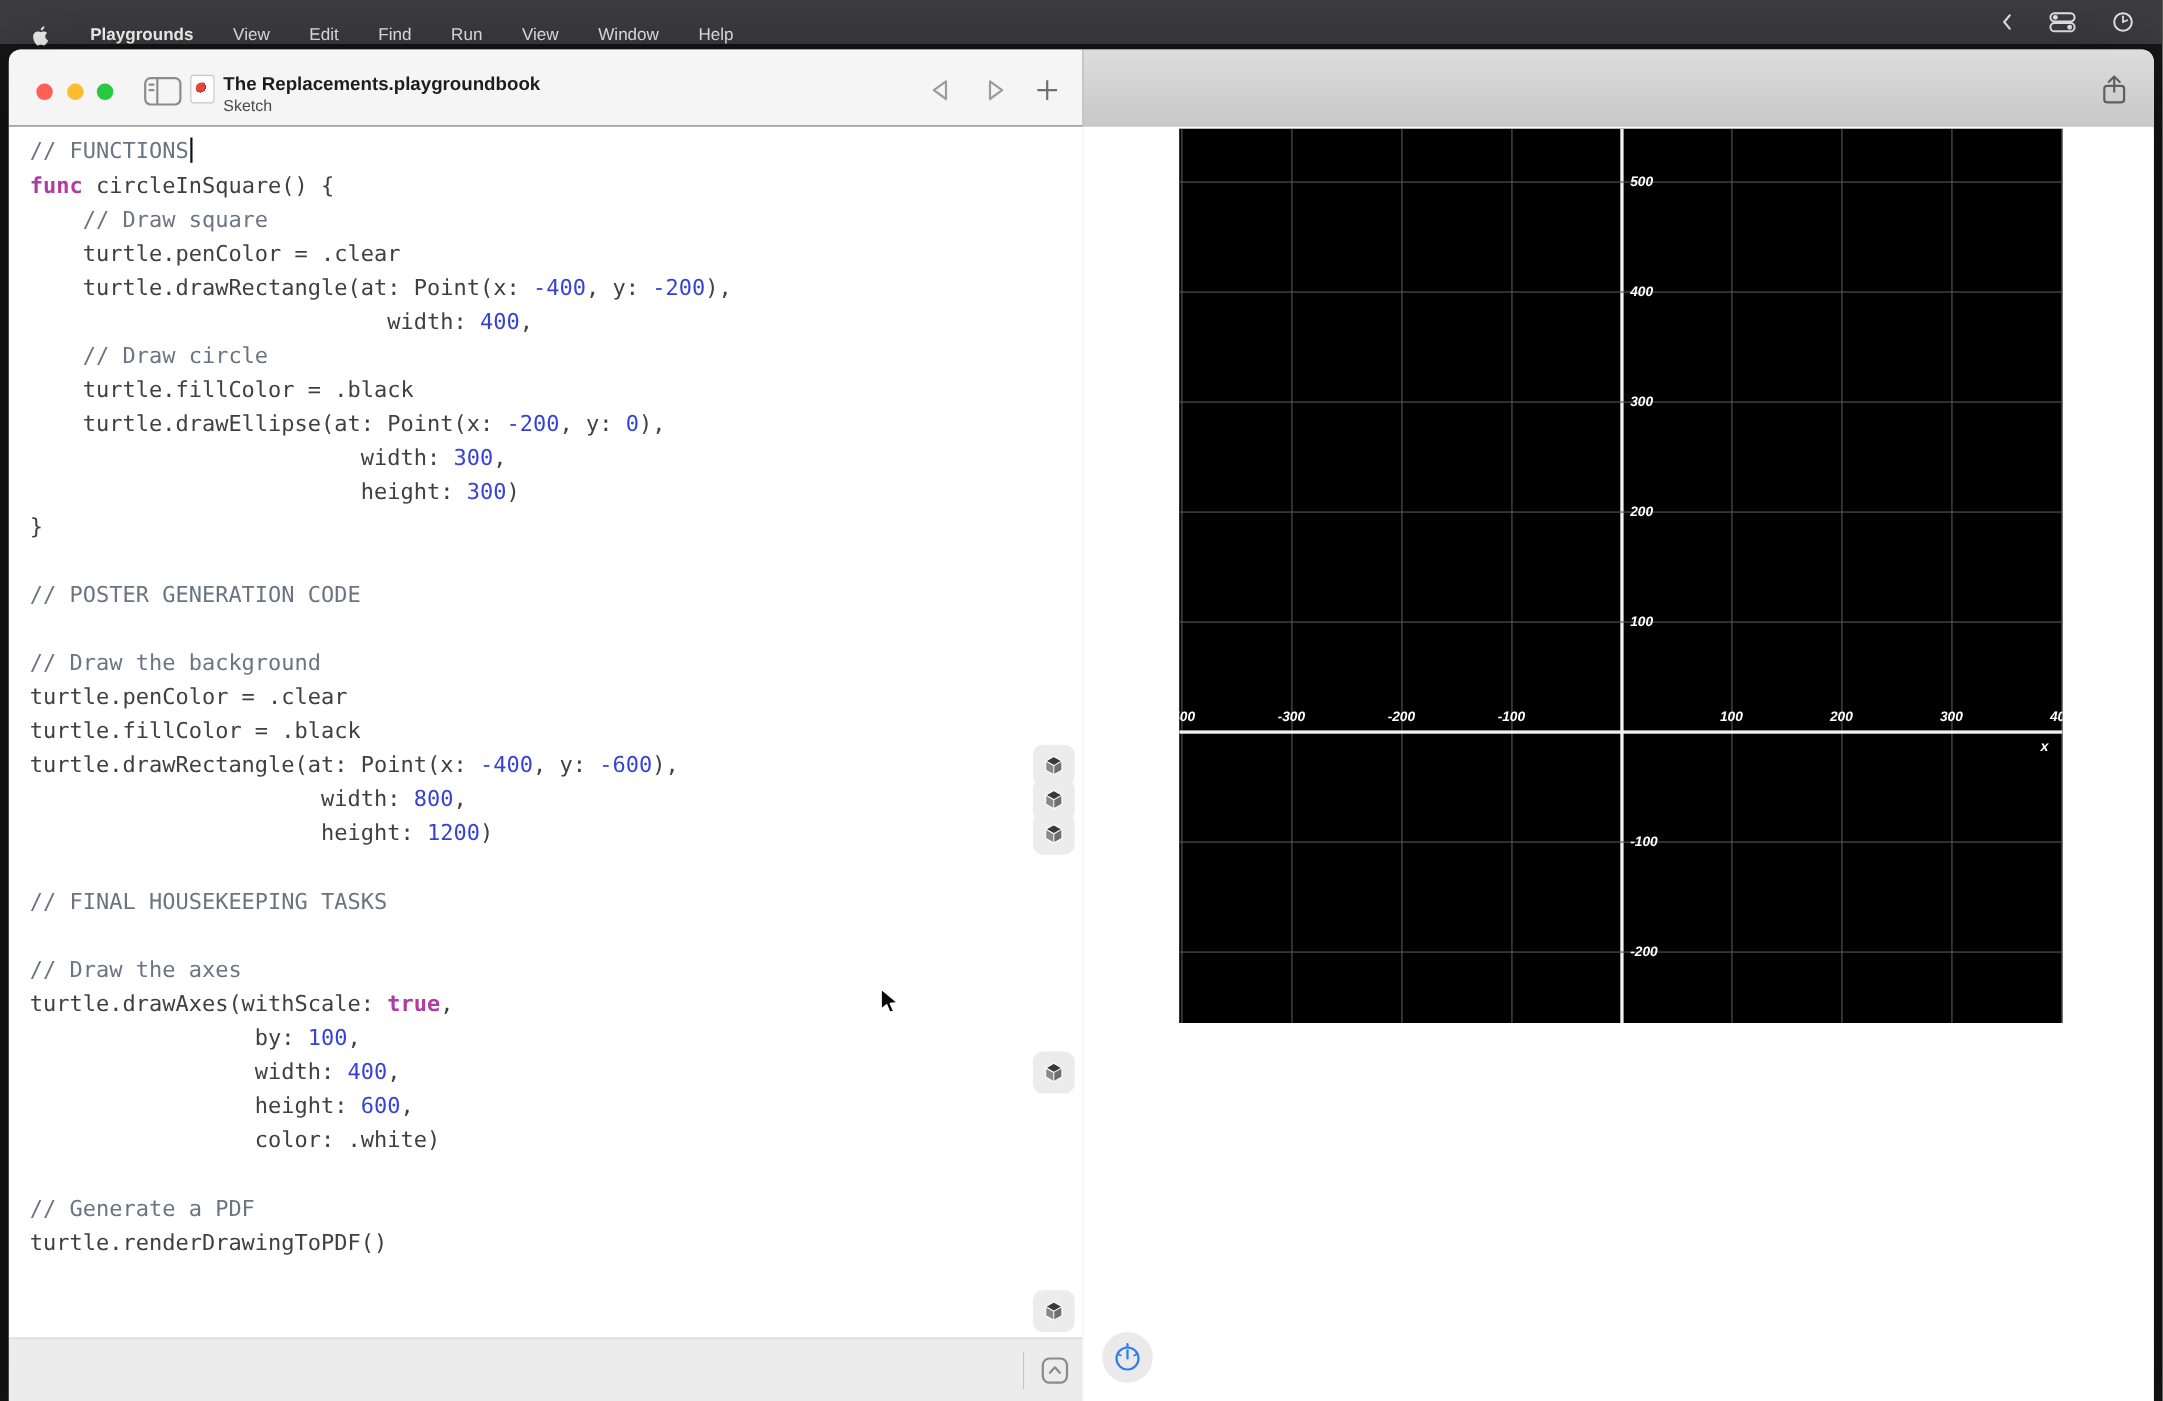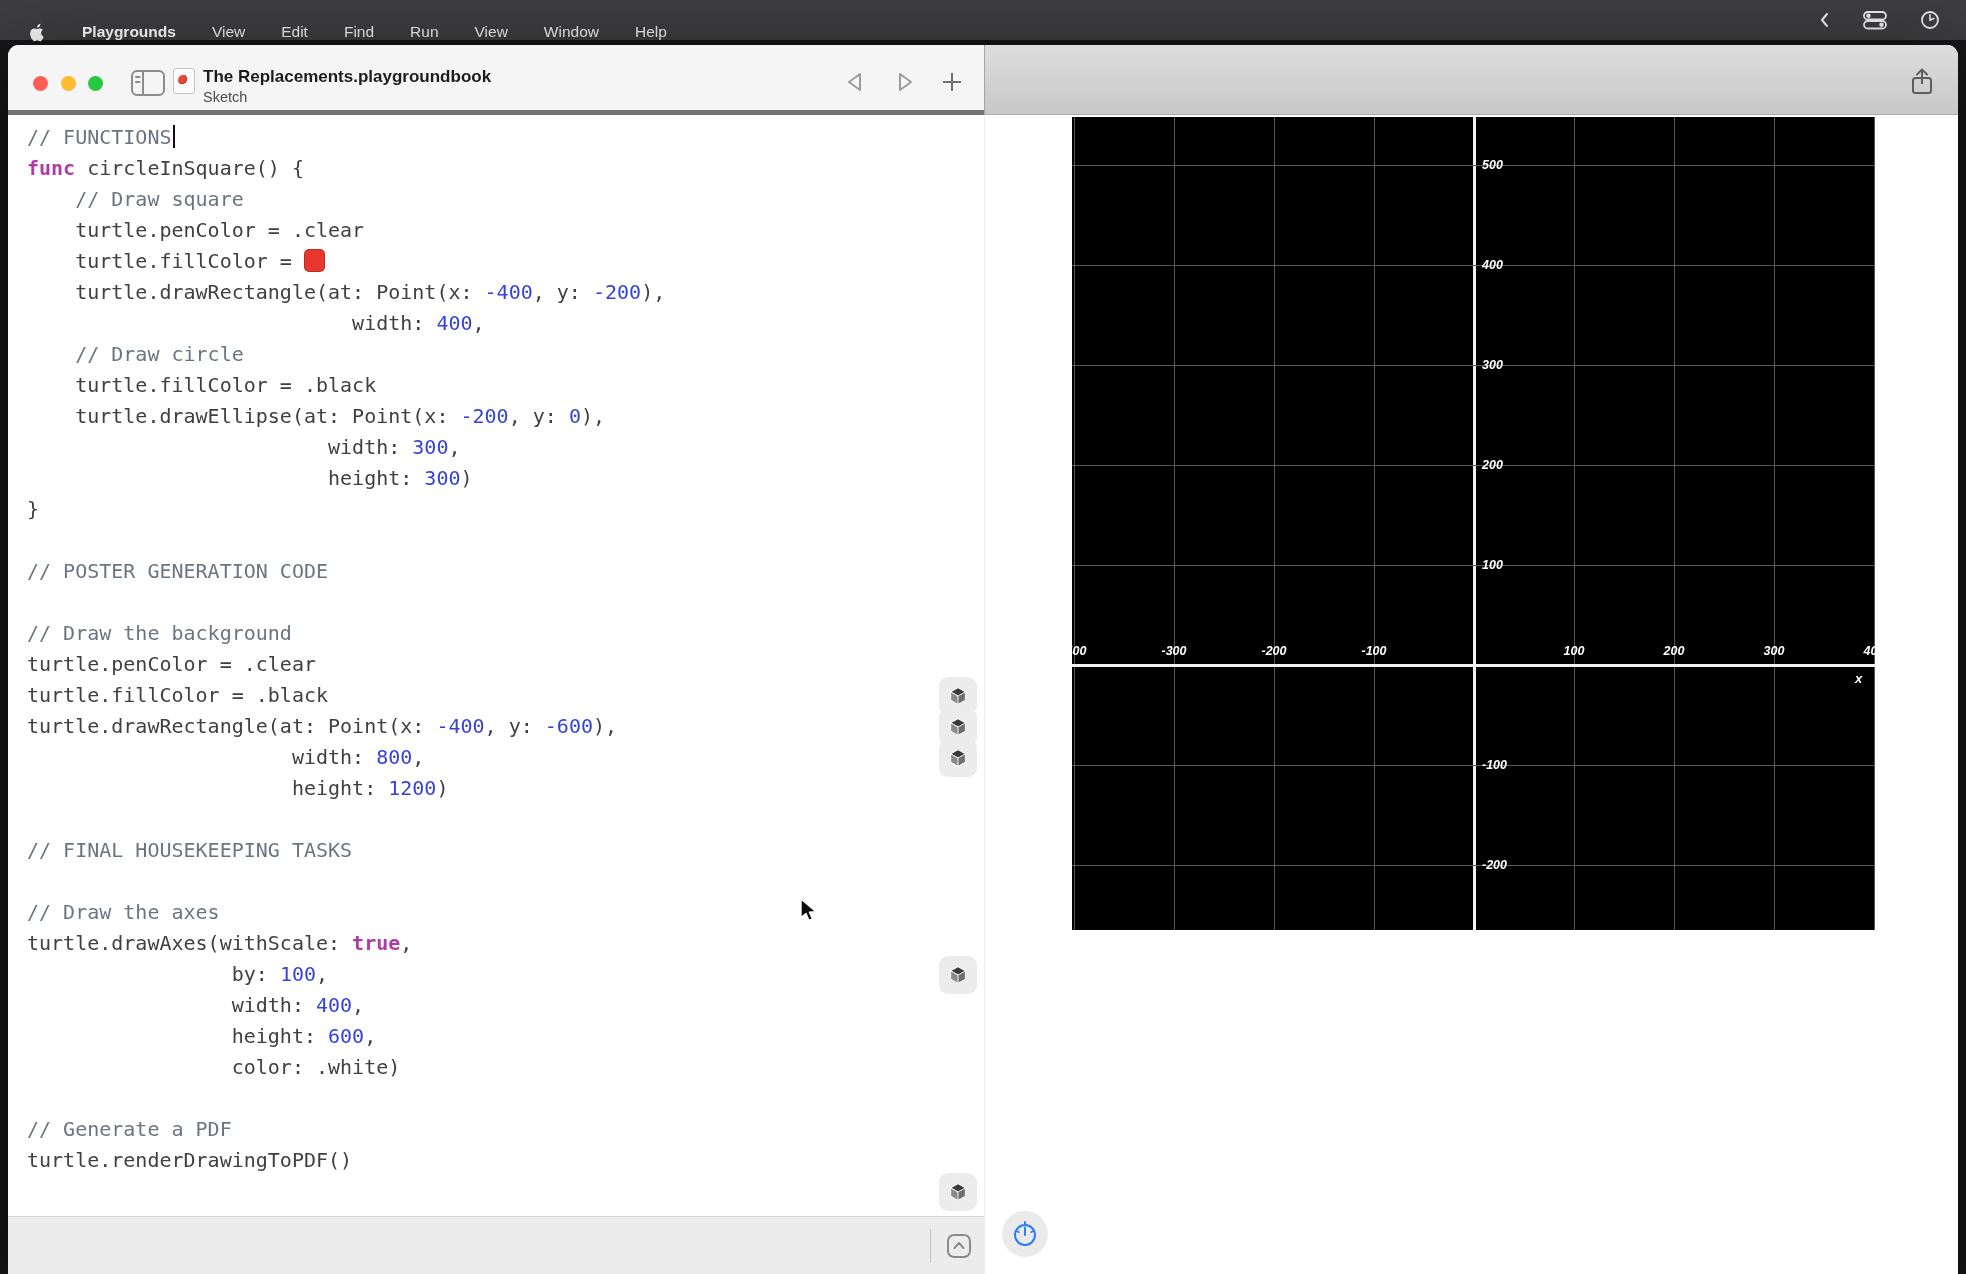--- a/index.html
+++ b/index.html
@@ -20,21 +20,21 @@
   .menubar .right{margin-left:auto;display:flex;align-items:center;gap:32px;padding-right:26px;}
   .statusicon{display:inline-flex;align-items:center;justify-content:center;}
   
   .window{
     position:absolute;top:45px;left:8px;width:1950px;height:1229px;
     background:#ffffff;border-radius:11px 11px 0 0;overflow:hidden;
     box-shadow:0 24px 80px rgba(0,0,0,0.6);
   }
   .titlebar-left{
     position:absolute;left:0;top:0;width:976px;height:70px;
-    background:#f5f5f5;border-bottom:5px solid #737373;box-sizing:border-box;
+    background:#f5f5f5;border-bottom:1px solid #737373;box-sizing:border-box;
   }
   .titlebar-right{
     position:absolute;left:976px;top:0;width:974px;height:70px;
     background:linear-gradient(#dddddd,#c8c8c8);
     border-bottom:1px solid #ababab;border-left:1px solid #a5a5a5;box-sizing:border-box;
   }
   .traffic{position:absolute;top:31px;width:15px;height:15px;border-radius:50%;}
   .t-close{left:25px;background:#ff5f57;}
   .t-min{left:53px;background:#febc2e;}
   .t-zoom{left:80px;background:#28c840;}
@@ -202,21 +202,20 @@
       </svg>
     </div>
   </div>
 
   <div class="code-pane">
     <div class="code-lines" id="code-lines">
         <div class="code-line"><span class="seg-comment">// FUNCTIONS</span><span class="caret"></span></div>
         <div class="code-line"><span class="seg-keyword">func</span><span class="seg-plain"> circleInSquare() {</span></div>
         <div class="code-line"><span class="seg-comment">    // Draw square</span></div>
         <div class="code-line"><span class="seg-plain">    turtle.penColor = .clear</span></div>
-        <div class="code-line"><span class="seg-plain">    turtle.fillColor = </span><span class="swatch" style="background: rgb(232, 56, 46);"></span></div>
         <div class="code-line"><span class="seg-plain">    turtle.drawRectangle(at: Point(x: </span><span class="seg-number">-400</span><span class="seg-plain">, y: </span><span class="seg-number">-200</span><span class="seg-plain">),</span></div>
         <div class="code-line"><span class="seg-plain">                           width: </span><span class="seg-number">400</span><span class="seg-plain">,</span></div>
         <div class="code-line"><span class="seg-comment">    // Draw circle</span></div>
         <div class="code-line"><span class="seg-plain">    turtle.fillColor = .black</span></div>
         <div class="code-line"><span class="seg-plain">    turtle.drawEllipse(at: Point(x: </span><span class="seg-number">-200</span><span class="seg-plain">, y: </span><span class="seg-number">0</span><span class="seg-plain">),</span></div>
         <div class="code-line"><span class="seg-plain">                         width: </span><span class="seg-number">300</span><span class="seg-plain">,</span></div>
         <div class="code-line"><span class="seg-plain">                         height: </span><span class="seg-number">300</span><span class="seg-plain">)</span></div>
         <div class="code-line"><span class="seg-plain">}</span></div>
         <div class="code-line"></div>
         <div class="code-line"><span class="seg-comment">// POSTER GENERATION CODE</span></div>

